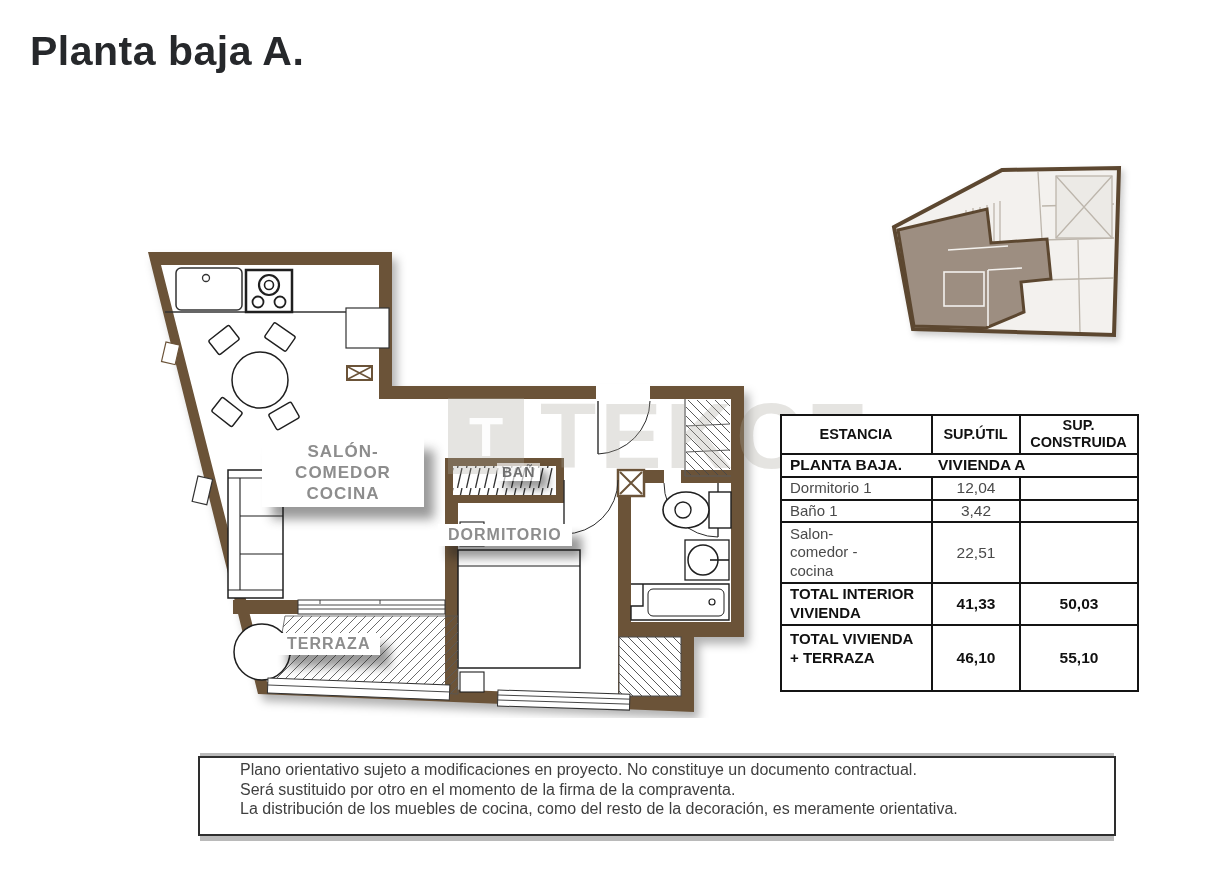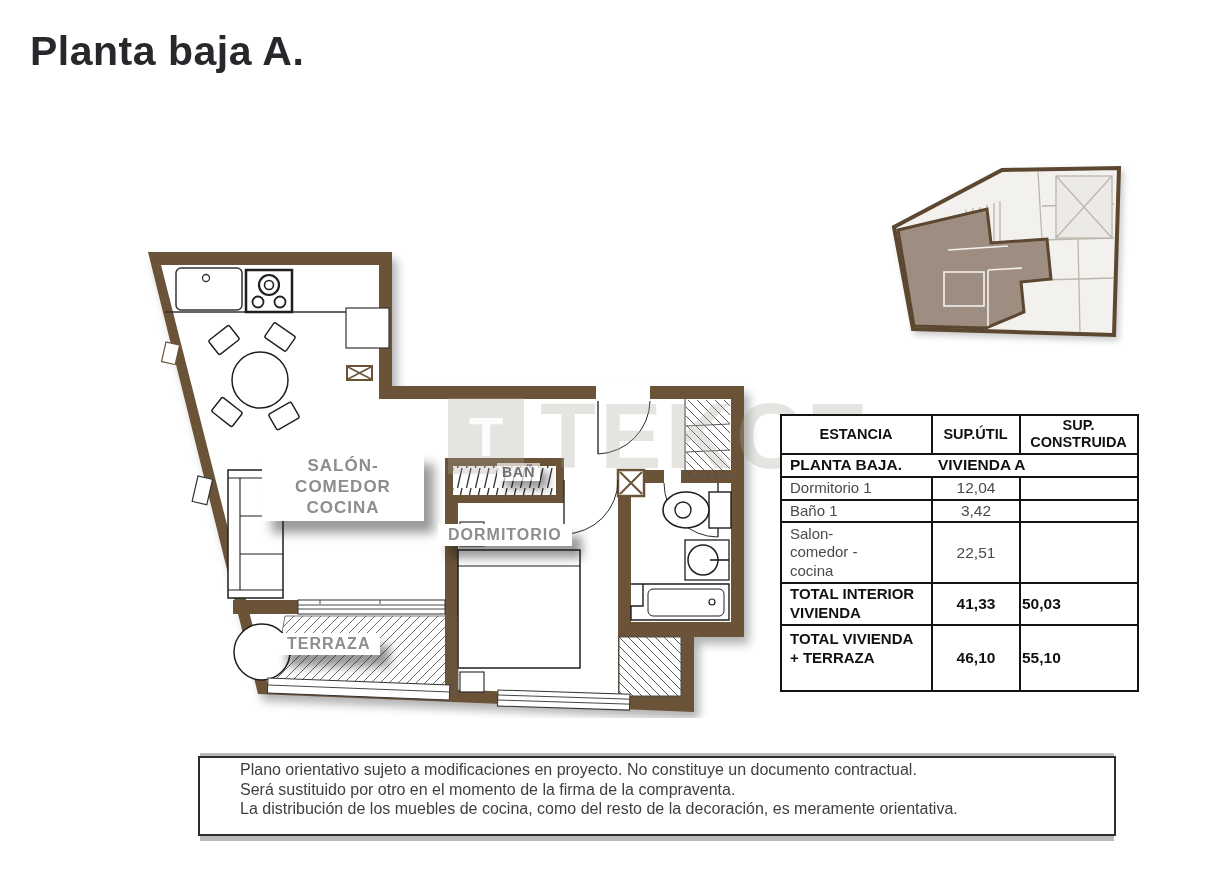--- a/index.html
+++ b/index.html
@@ -15,34 +15,34 @@
   #watermark .wm-box{width:76px;height:76px;background:rgba(168,165,156,.30);
      display:flex;align-items:center;justify-content:center;}
   #watermark .wm-box span{font-size:56px;font-weight:800;color:rgba(255,255,255,.92);}
   #watermark .wm-text{font-size:92px;line-height:76px;font-weight:800;
      color:rgba(168,165,156,.30);letter-spacing:4px;}
 
   
   .room-label{z-index:6;background:#ffffff;color:#8d8d8d;font-weight:bold;
      text-align:center;letter-spacing:1px;
      box-shadow:10px 12px 10px rgba(30,30,30,.45);}
-  #label-living{left:262px;top:452px;width:158px;padding:3px 2px;font-size:17px;line-height:21px;}
+  #label-living{left:262px;top:438px;width:158px;padding:3px 2px;font-size:17px;line-height:21px;}
   #label-bedroom{left:438px;top:524px;padding:2px 10px;font-size:16px;}
   #label-terrace{left:277px;top:633px;padding:2px 10px;font-size:16px;}
   #label-bath{left:497px;top:463px;padding:1px 5px;font-size:14px;color:#6f6f6f;
      box-shadow:8px 8px 8px rgba(30,30,30,.45);background:rgba(255,255,255,.65);}
 
   
   #area-table{left:780px;top:414px;width:352px;border-collapse:collapse;z-index:7;background:#fff;
      color:#1c1c1c;table-layout:fixed;}
   #area-table td{border:2px solid #141414;vertical-align:middle;overflow:hidden;}
   #area-table .c-name{width:148px;text-align:left;padding-left:8px;font-size:15px;
      white-space:pre-line;line-height:1.25;color:#4a4a4a;}
   #area-table .c-num{width:85px;text-align:center;font-size:15.5px;color:#4a4a4a;}
-  #area-table .c-num2{width:115px;text-align:left;font-size:15.5px;color:#4a4a4a;}
+  #area-table .c-num2{width:115px;text-align:center;font-size:15.5px;color:#4a4a4a;}
   #area-table .hdr{font-weight:bold;text-align:center;font-size:14.5px;line-height:1.2;
      white-space:pre-line;color:#111;padding-left:0;}
   #area-table .section-cell{font-weight:bold;font-size:15.5px;color:#111;padding-left:8px;}
   #area-table .section-cell .sec-right{margin-left:36px;}
   #area-table tr.bold-row .c-name,#area-table tr.bold-row .c-num,#area-table tr.bold-row .c-num2
      {font-weight:bold;color:#111;}
   #area-table tr.last-row .c-name{vertical-align:top;padding-top:4px;}
 
   
   #disclaimer{left:198px;top:756px;width:874px;height:58px;border:2px solid #2e2e2e;

